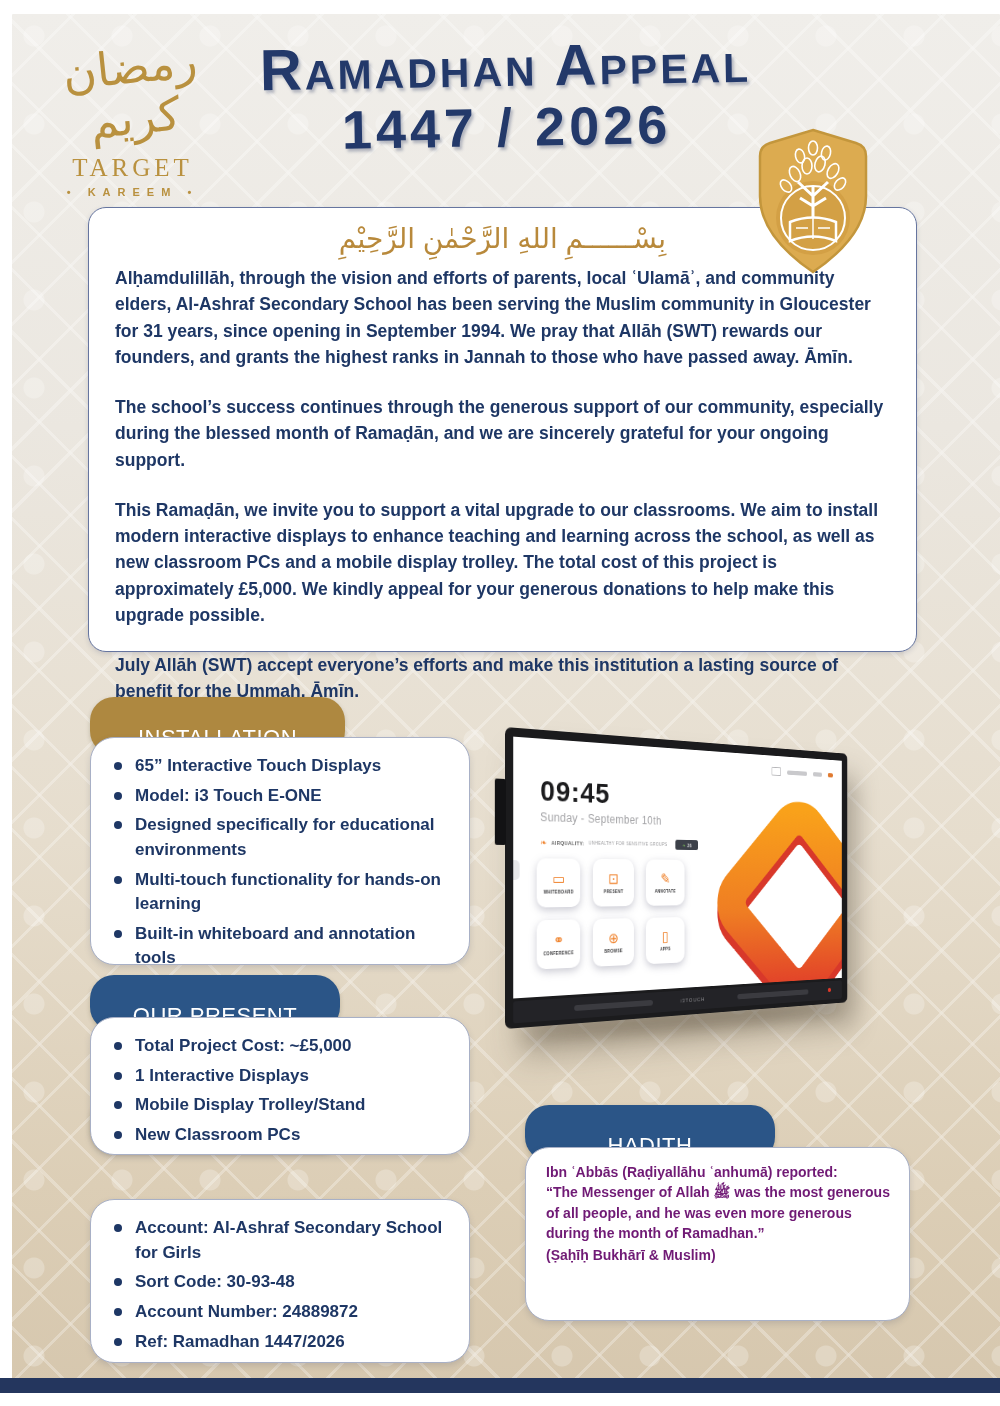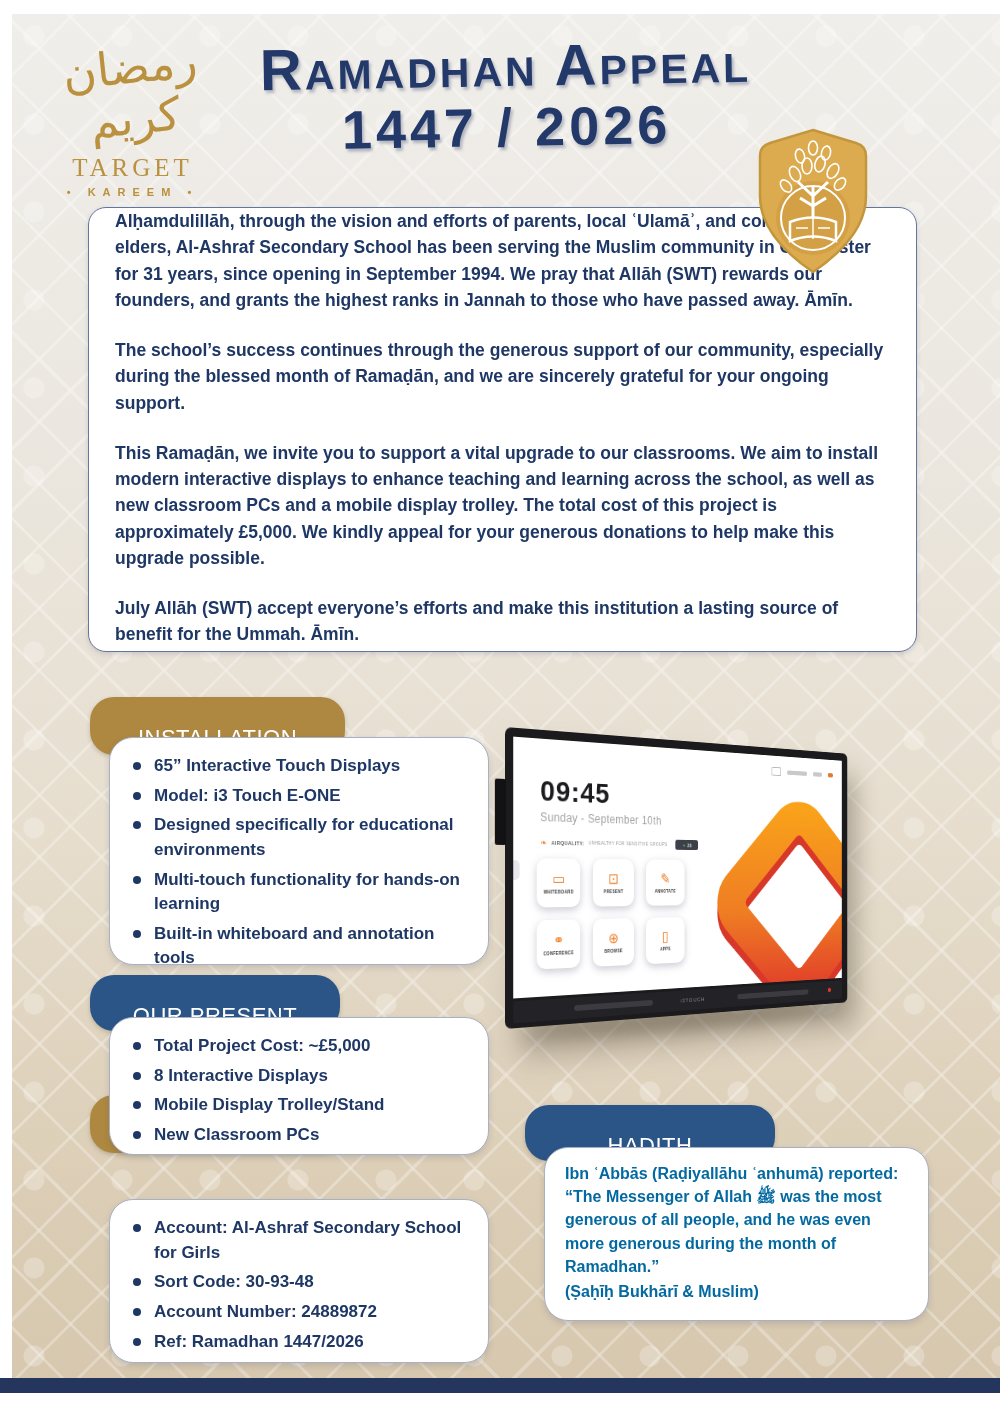--- a/index.html
+++ b/index.html
@@ -32,27 +32,27 @@
         border-radius:18px;box-shadow:0 2px 5px rgba(60,70,110,.18);}
   .bismillah{text-align:center;color:#b8893b;font-size:28px;margin:14px 0 10px;}
   .card p{margin:0 26px 24px;font-size:17.5px;line-height:1.5;font-weight:600;color:#1e3765;}
   
   .tab{position:absolute;height:58px;border-radius:24px;color:#fff;font-weight:400;font-size:22px;
        letter-spacing:.5px;display:flex;align-items:flex-start;justify-content:center;padding-top:28px;
        box-sizing:border-box;box-shadow:0 2px 4px rgba(80,70,40,.25);}
   .tab.gold{background:#ae8840;}
   .tab.blue{background:#2b5587;}
   .sbox{position:absolute;background:#fff;border:1.5px solid #a8b0c6;border-radius:24px;
-        box-shadow:0 3px 6px rgba(70,75,100,.18);box-sizing:border-box;padding:16px 18px 10px 14px;z-index:2;margin-left:19px;}
+        box-shadow:0 3px 6px rgba(70,75,100,.18);box-sizing:border-box;padding:16px 18px 10px 14px;z-index:2;}
   .sbox ul{list-style:none;margin:0;padding:0;}
   .sbox li{position:relative;padding-left:30px;font-size:17px;font-weight:700;color:#1e3765;
            line-height:1.45;margin-bottom:5px;}
   .sbox li::before{content:"";position:absolute;left:9px;top:8px;width:8px;height:8px;border-radius:50%;background:#1e3765;}
   
-  .hadith-text{font-size:16px;line-height:1.45;color:#0369a1;}
+  .hadith-text{font-size:14px;line-height:1.45;color:#701a75;}
   .hadith-text .rep{font-weight:600;}
   .hadith-text .quote{font-weight:700;}
   .hadith-text .src{font-weight:600;text-align:left;margin-top:2px;padding-right:4px;}
   
   .monitor{position:absolute;left:505px;top:727px;width:452px;height:302px;
            transform:perspective(820px) rotateY(23deg);transform-origin:left center;z-index:3;}
   .monitor::after{content:"";position:absolute;left:4%;bottom:-16px;width:94%;height:20px;
            background:rgba(85,70,50,.38);filter:blur(9px);border-radius:50%;z-index:-1;}
   .bezel{position:absolute;inset:0;background:#1b1b1d;border-radius:7px;
          box-shadow:16px 28px 34px rgba(70,60,45,.35);}
@@ -120,20 +120,21 @@
       <ellipse cx="83" cy="45" rx="5" ry="8" transform="rotate(30 83 45)"></ellipse>
       <ellipse cx="36" cy="60" rx="4.5" ry="7" transform="rotate(-40 36 60)"></ellipse>
       <ellipse cx="90" cy="58" rx="4.5" ry="7" transform="rotate(40 90 58)"></ellipse>
       <ellipse cx="50" cy="30" rx="4.5" ry="7" transform="rotate(-12 50 30)"></ellipse>
       <ellipse cx="76" cy="27" rx="4.5" ry="7" transform="rotate(12 76 27)"></ellipse>
       <ellipse cx="63" cy="22" rx="4.5" ry="7"></ellipse>
     </g>
   </svg>
 
   <div class="card">
+    <div class="bismillah">بِسْــــــمِ اللهِ الرَّحْمٰنِ الرَّحِيْمِ</div>
     <p>Alḥamdulillāh, through the vision and efforts of parents, local ʿUlamāʾ, and community elders, Al-Ashraf Secondary School has been serving the Muslim community in Gloucester for 31 years, since opening in September 1994. We pray that Allāh (SWT) rewards our founders, and grants the highest ranks in Jannah to those who have passed away. Āmīn.</p>
     <p>The school’s success continues through the generous support of our community, especially during the blessed month of Ramaḍān, and we are sincerely grateful for your ongoing support.</p>
     <p>This Ramaḍān, we invite you to support a vital upgrade to our classrooms. We aim to install modern interactive displays to enhance teaching and learning across the school, as well as new classroom PCs and a mobile display trolley. The total cost of this project is approximately £5,000. We kindly appeal for your generous donations to help make this upgrade possible.</p>
     <p>July Allāh (SWT) accept everyone’s efforts and make this institution a lasting source of benefit for the Ummah. Āmīn.</p>
   </div>
 
   <div class="tab gold" style="left:90px;top:697px;width:255px;">
     <span>INSTALLATION</span>
   </div>
   <div class="sbox" style="left:90px;top:737px;width:380px;height:228px;">
@@ -145,21 +146,21 @@
       <li><span>Built-in whiteboard and annotation tools</span></li>
     </ul>
   </div>
 
   <div class="tab blue" style="left:90px;top:975px;width:250px;height:56px;">
     <span>OUR PRESENT</span>
   </div>
   <div class="sbox" style="left:90px;top:1017px;width:380px;height:138px;">
     <ul>
       <li><span>Total Project Cost: ~£5,000</span></li>
-      <li><span>8 Interactive Displays</span></li>
+      <li><span>1 Interactive Displays</span></li>
       <li><span>Mobile Display Trolley/Stand</span></li>
       <li><span>New Classroom PCs</span></li>
     </ul>
   </div>
 
   <div class="tab gold" style="left:90px;top:1095px;width:255px;">
     <span>TO DONATE</span>
   </div>
   <div class="sbox" style="left:90px;top:1199px;width:380px;height:164px;">
     <ul>

